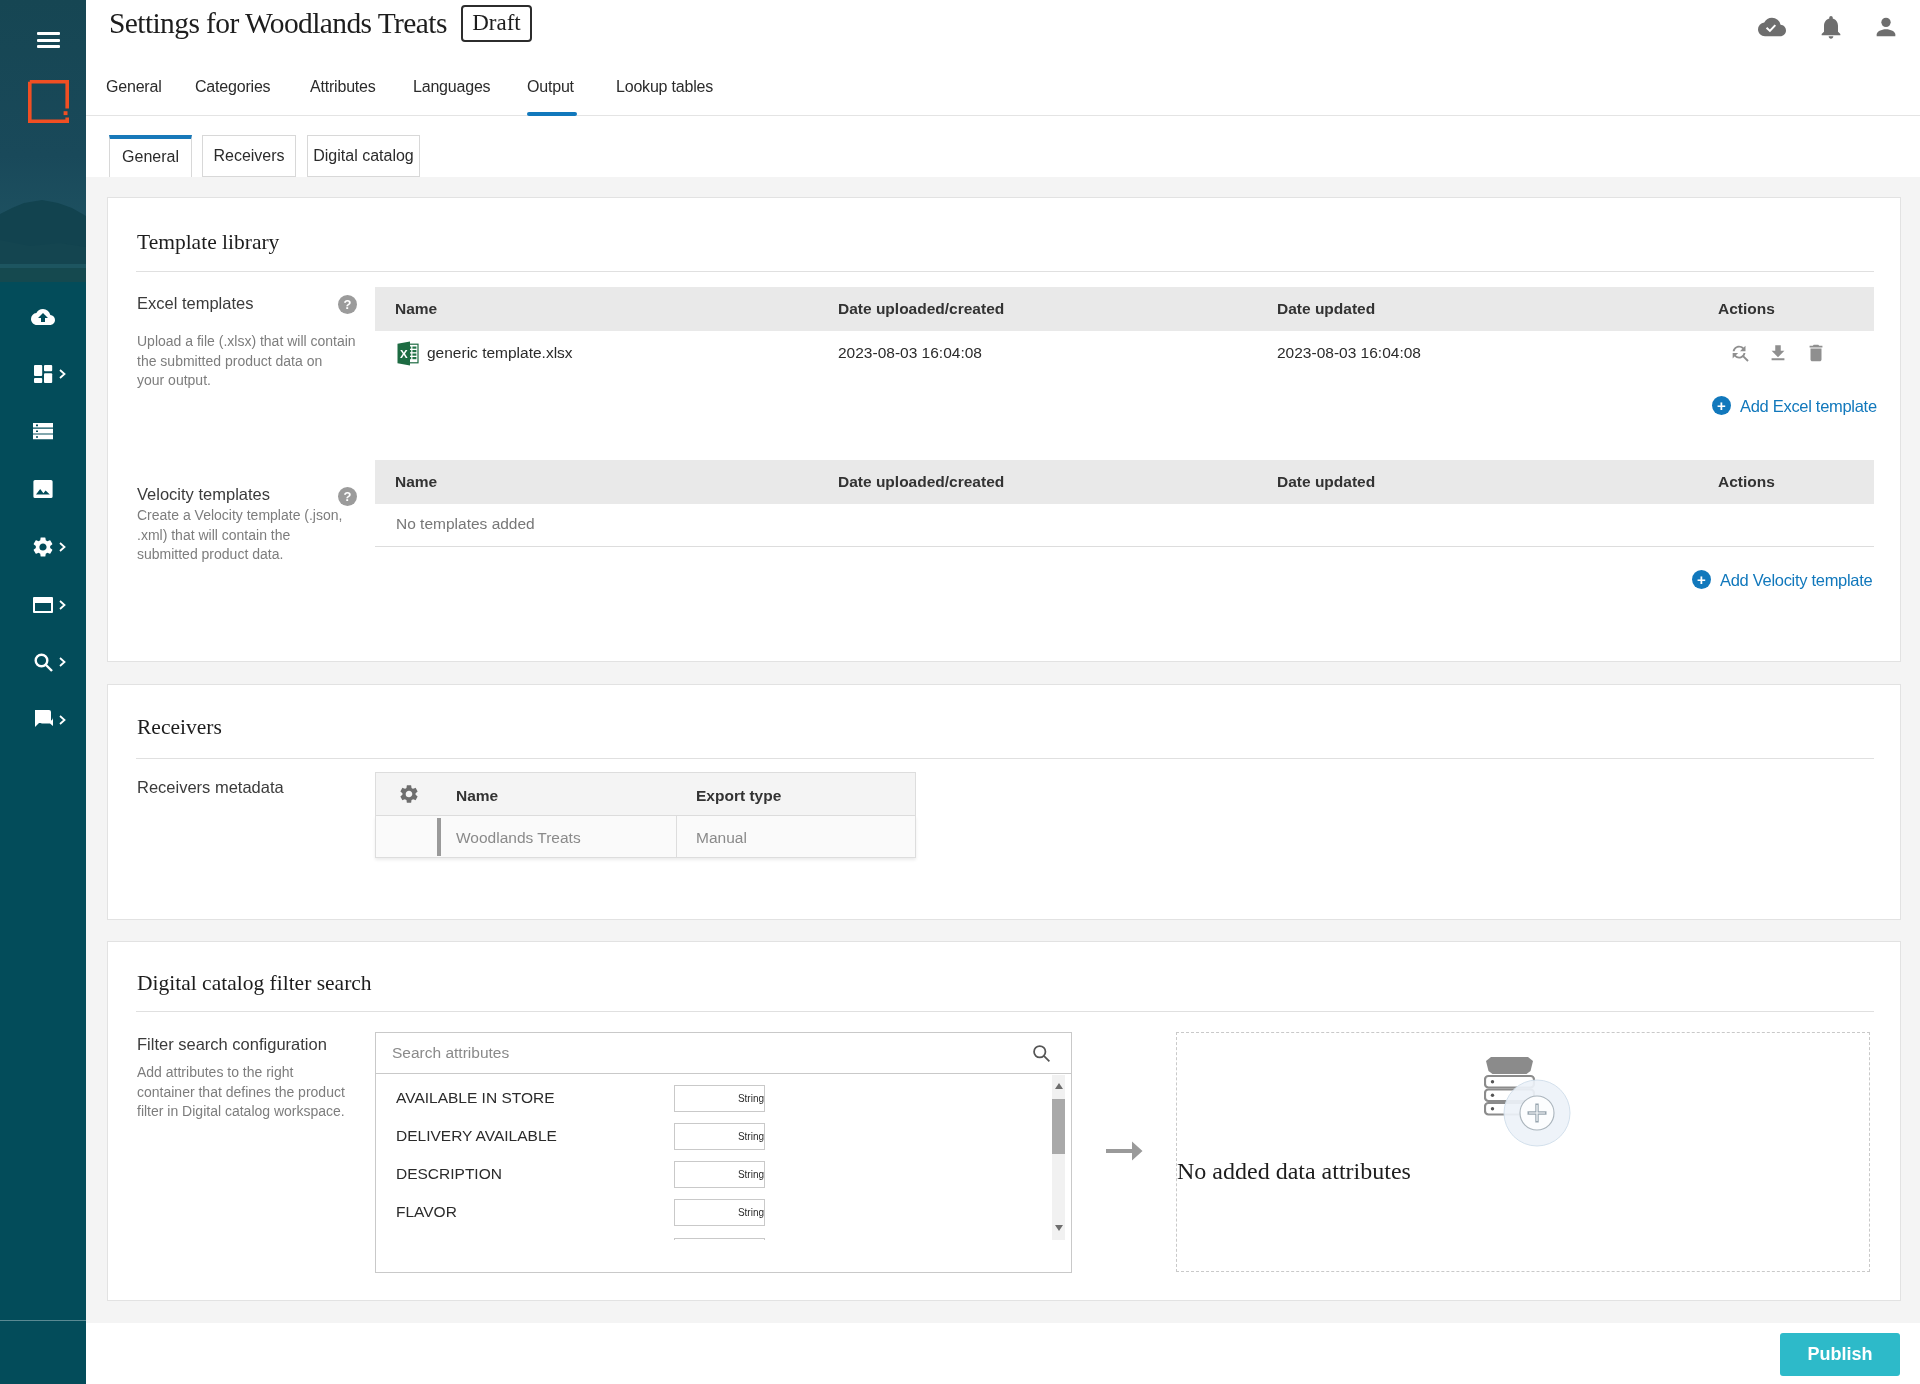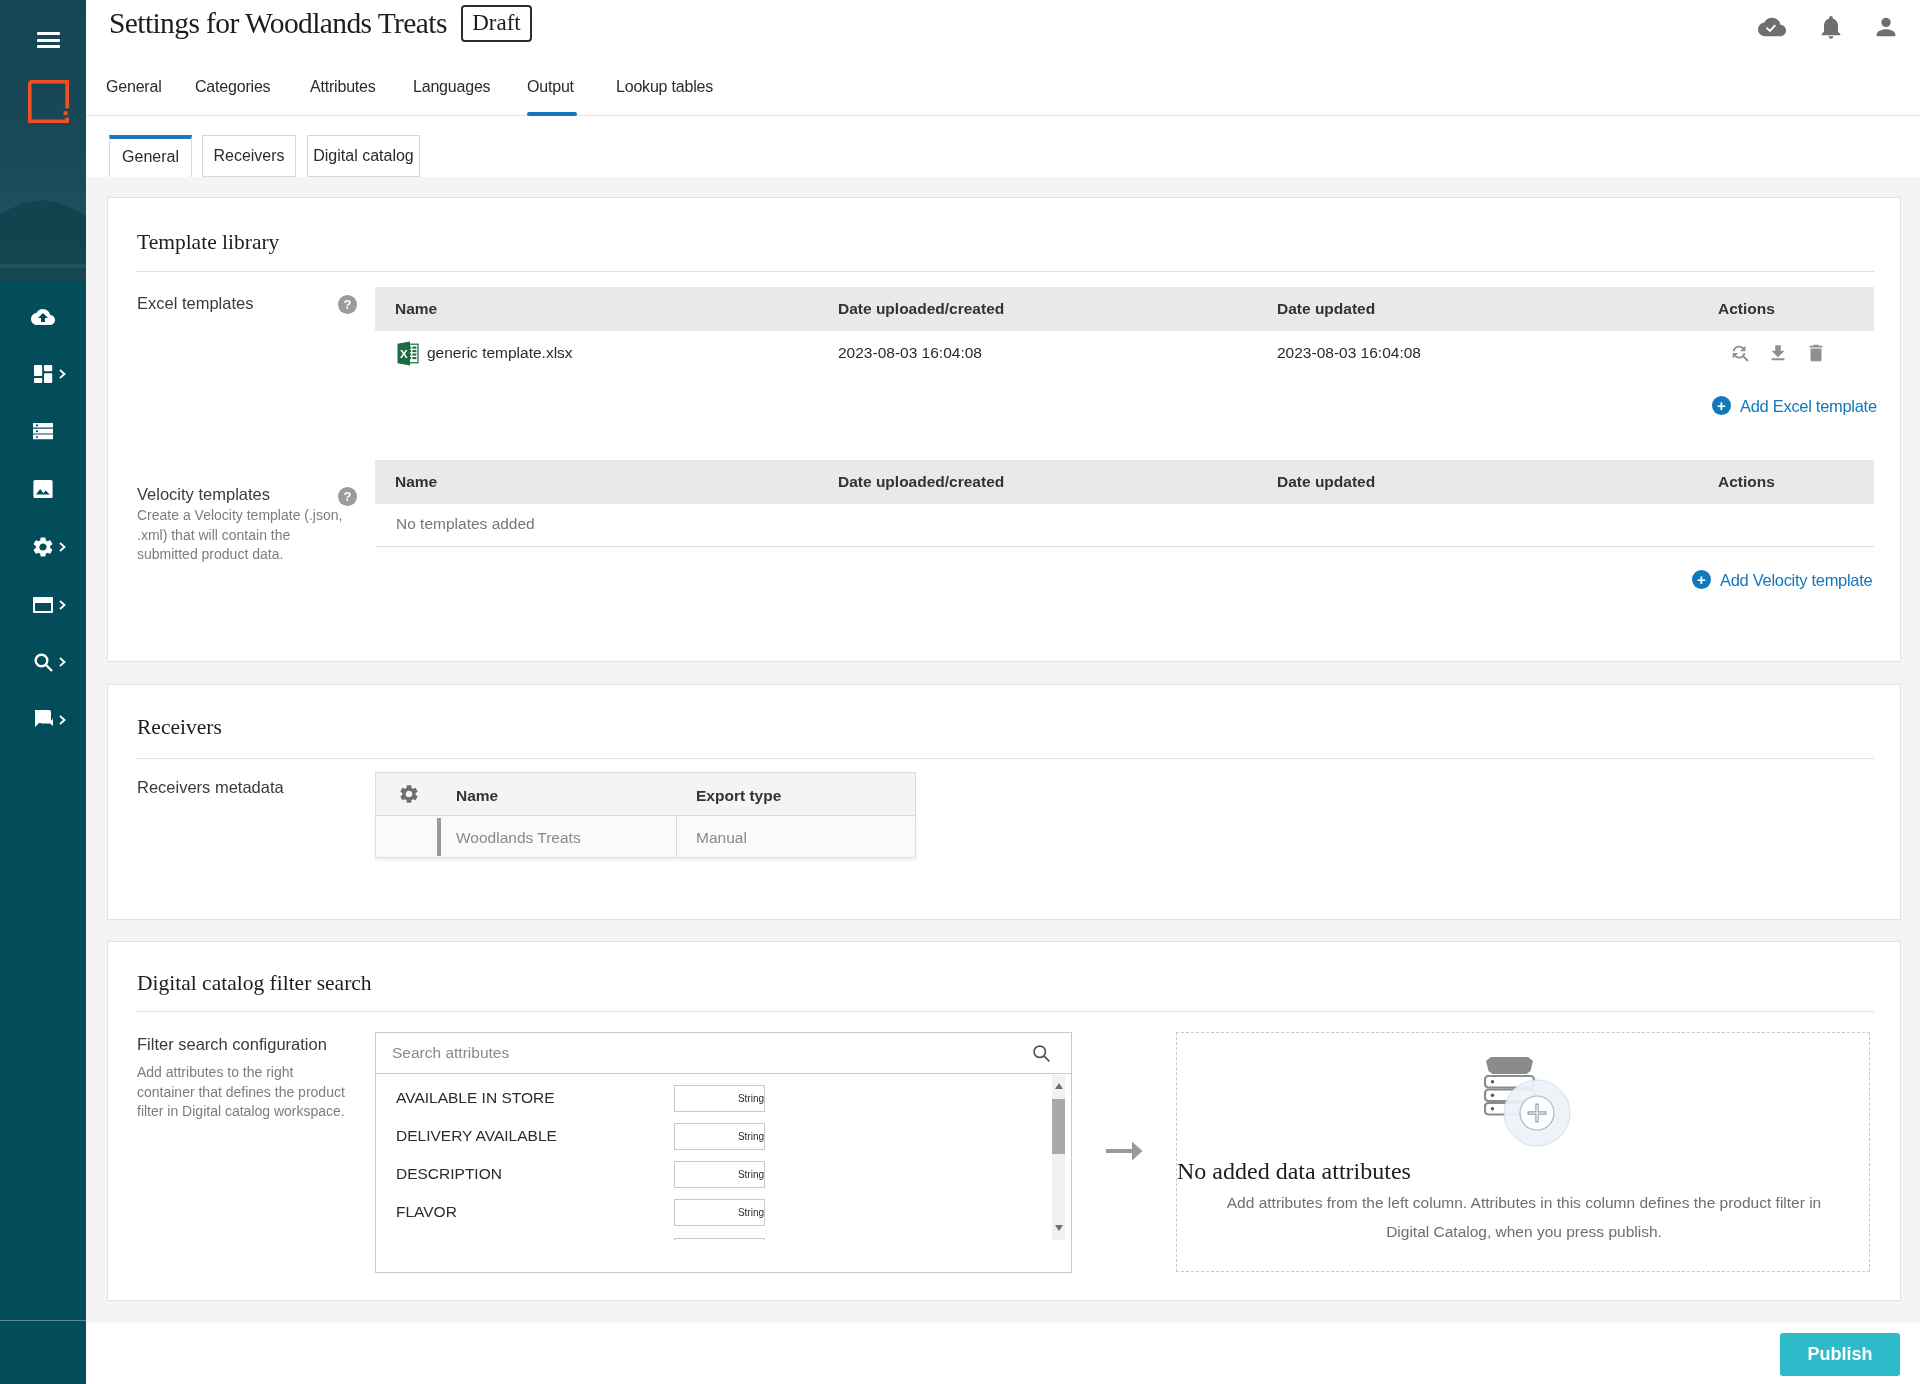--- a/index.html
+++ b/index.html
@@ -148,20 +148,21 @@
     </svg>
   </div>
 
   <div id="content">
 
     <div class="card" style="top:20px;height:465px;">
       <div class="h2" style="top:32px;">Template library</div>
       <div class="rule" style="top:73px;"></div>
       <div class="flabel" style="top:96px;">Excel templates</div>
       <div class="qmark" style="left:230px;top:97px;">?</div>
+      <div class="fdesc" style="top:134px;">Upload a file (.xlsx) that will contain<br>the submitted product data on<br>your output.</div>
       <div class="thead" style="top:89px;">
         <span style="left:20px;">Name</span>
         <span style="left:463px;">Date uploaded/created</span>
         <span style="left:902px;">Date updated</span>
         <span style="left:1343px;">Actions</span>
       </div>
 
       <svg class="abs" style="left:288px;top:143px;" width="25" height="25" viewBox="0 0 25 25">
         <rect x="10" y="3.2" width="12" height="18.6" fill="#fff" stroke="#1d6b42" stroke-width="1.2"></rect>
         <g fill="#217346">
@@ -277,20 +278,19 @@
             <circle cx="8.5" cy="38.2" r="1.7" fill="#555"></circle>
             <rect x="1" y="46" width="49" height="11.5" rx="3.5" fill="#fff" stroke="#8b8b8b" stroke-width="2.2"></rect>
             <circle cx="8.5" cy="51.7" r="1.7" fill="#555"></circle>
           </g>
           <circle cx="53" cy="56" r="33" fill="rgba(237,242,248,0.92)" stroke="#d3e0ec" stroke-width="1"></circle>
           <circle cx="53" cy="56" r="17" fill="#fcfdfe" stroke="#aab4bc" stroke-width="1.1"></circle>
           <path d="M53 46.5 v19 M43.5 56 h19" stroke="#98a5af" stroke-width="3.4" fill="none"></path>
           <path d="M53 48 v16 M45 56 h16" stroke="#f7fafc" stroke-width="1.2" fill="none"></path>
         </svg>
         <div class="abs" style="left:0;top:125px;width:694px;text-align:left;font-family:'Liberation Serif',serif;font-size:24px;color:#1d1d1d;">No added data attributes</div>
-        <div class="abs" style="left:0;top:155px;width:694px;text-align:center;font-size:15.5px;color:#6f6f6f;line-height:29px;">Add attributes from the left column. Attributes in this column defines the product filter in<br>Digital Catalog, when you press publish.</div>
       </div>
     </div>
   </div>
 
   <div id="footer" class="abs" style="left:86px;top:1323px;width:1834px;height:61px;background:#fff;">
     <div class="abs" style="left:1694px;top:10px;width:120px;height:43px;background:#2dbac9;border-radius:3px;color:#fff;font-weight:bold;font-size:18px;text-align:center;line-height:43px;">Publish</div>
   </div>
 
 </body></html>

